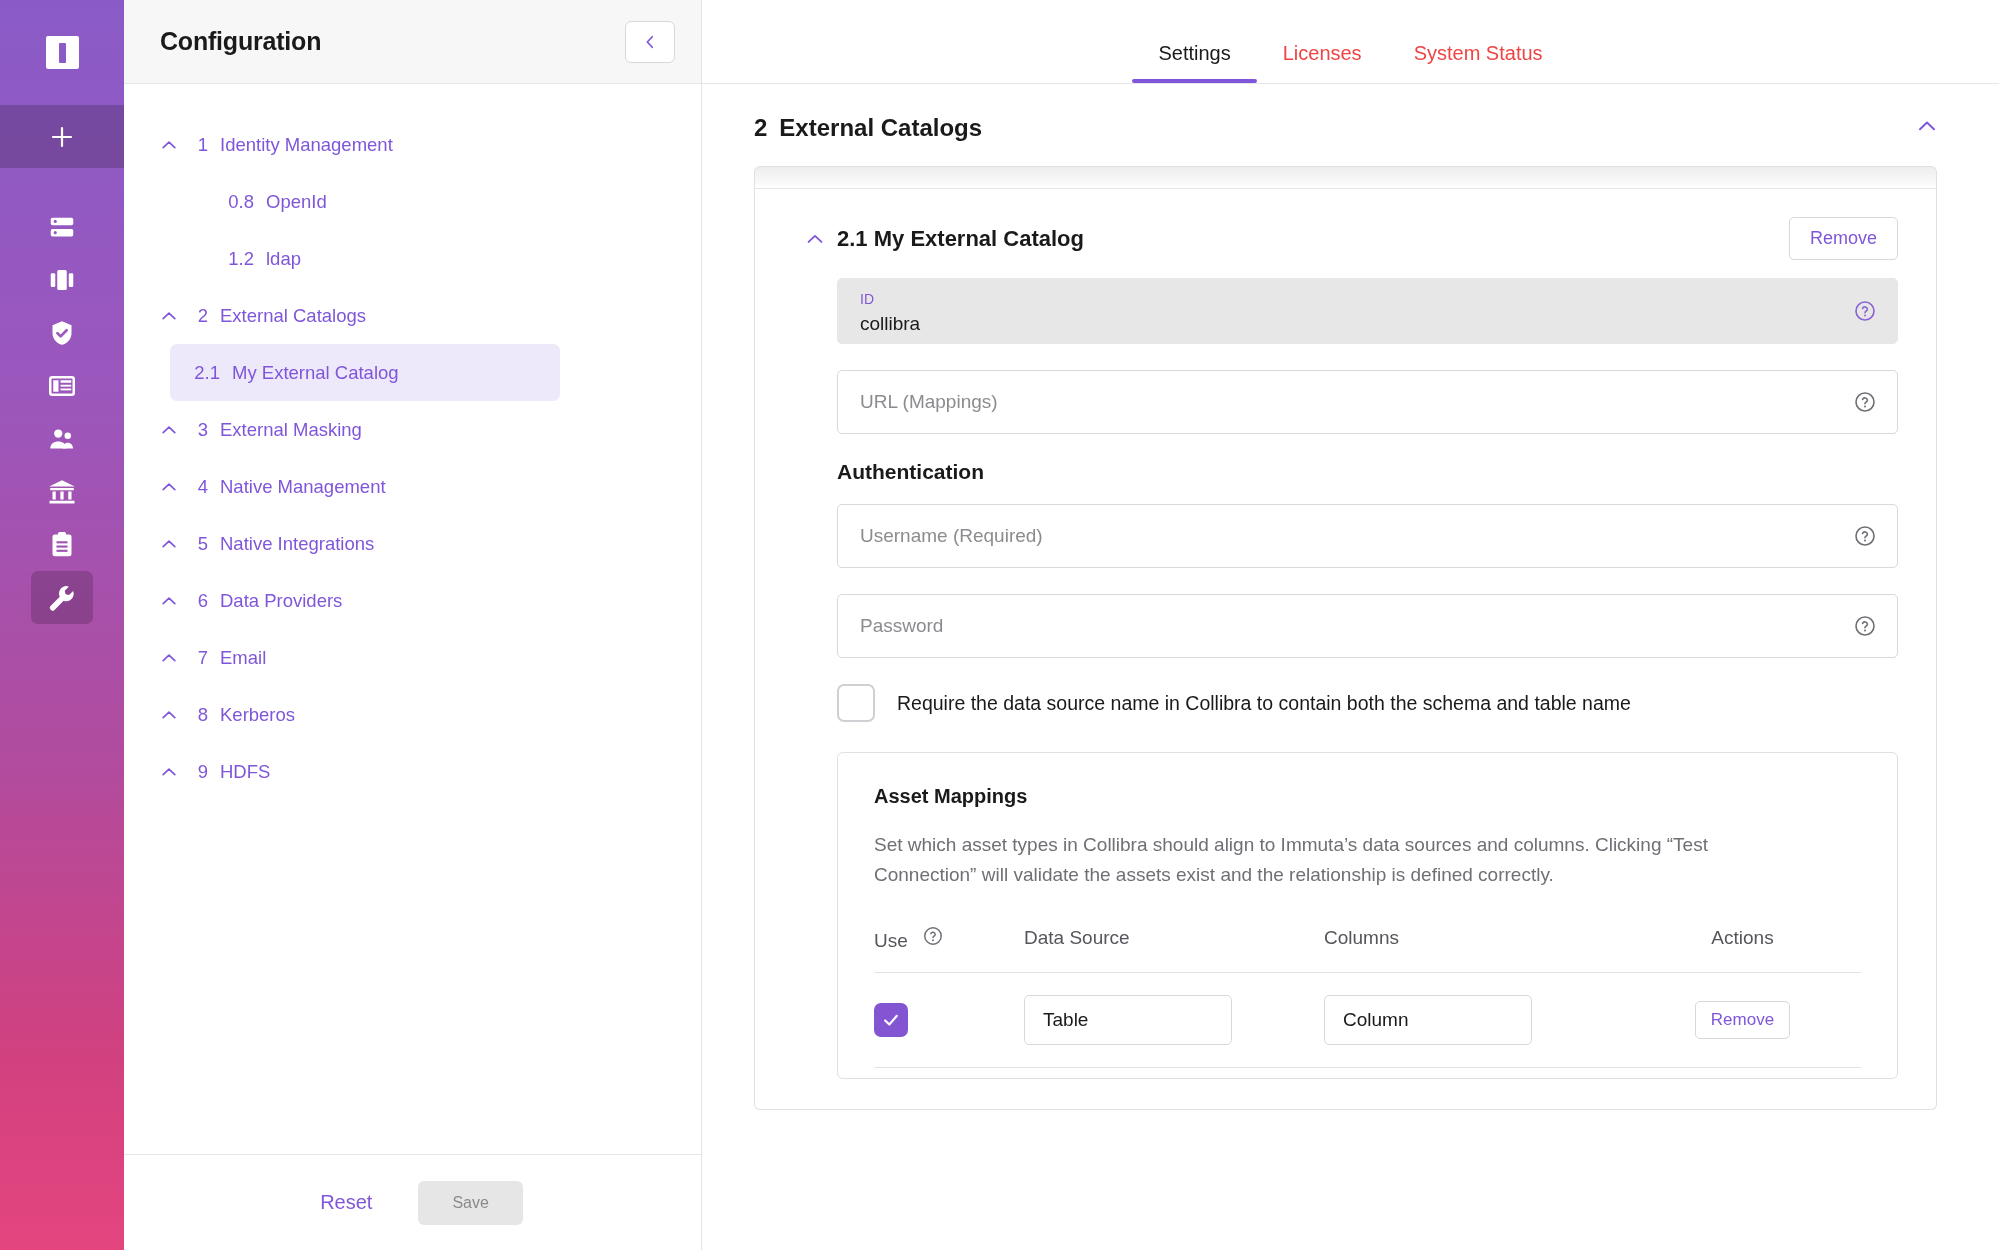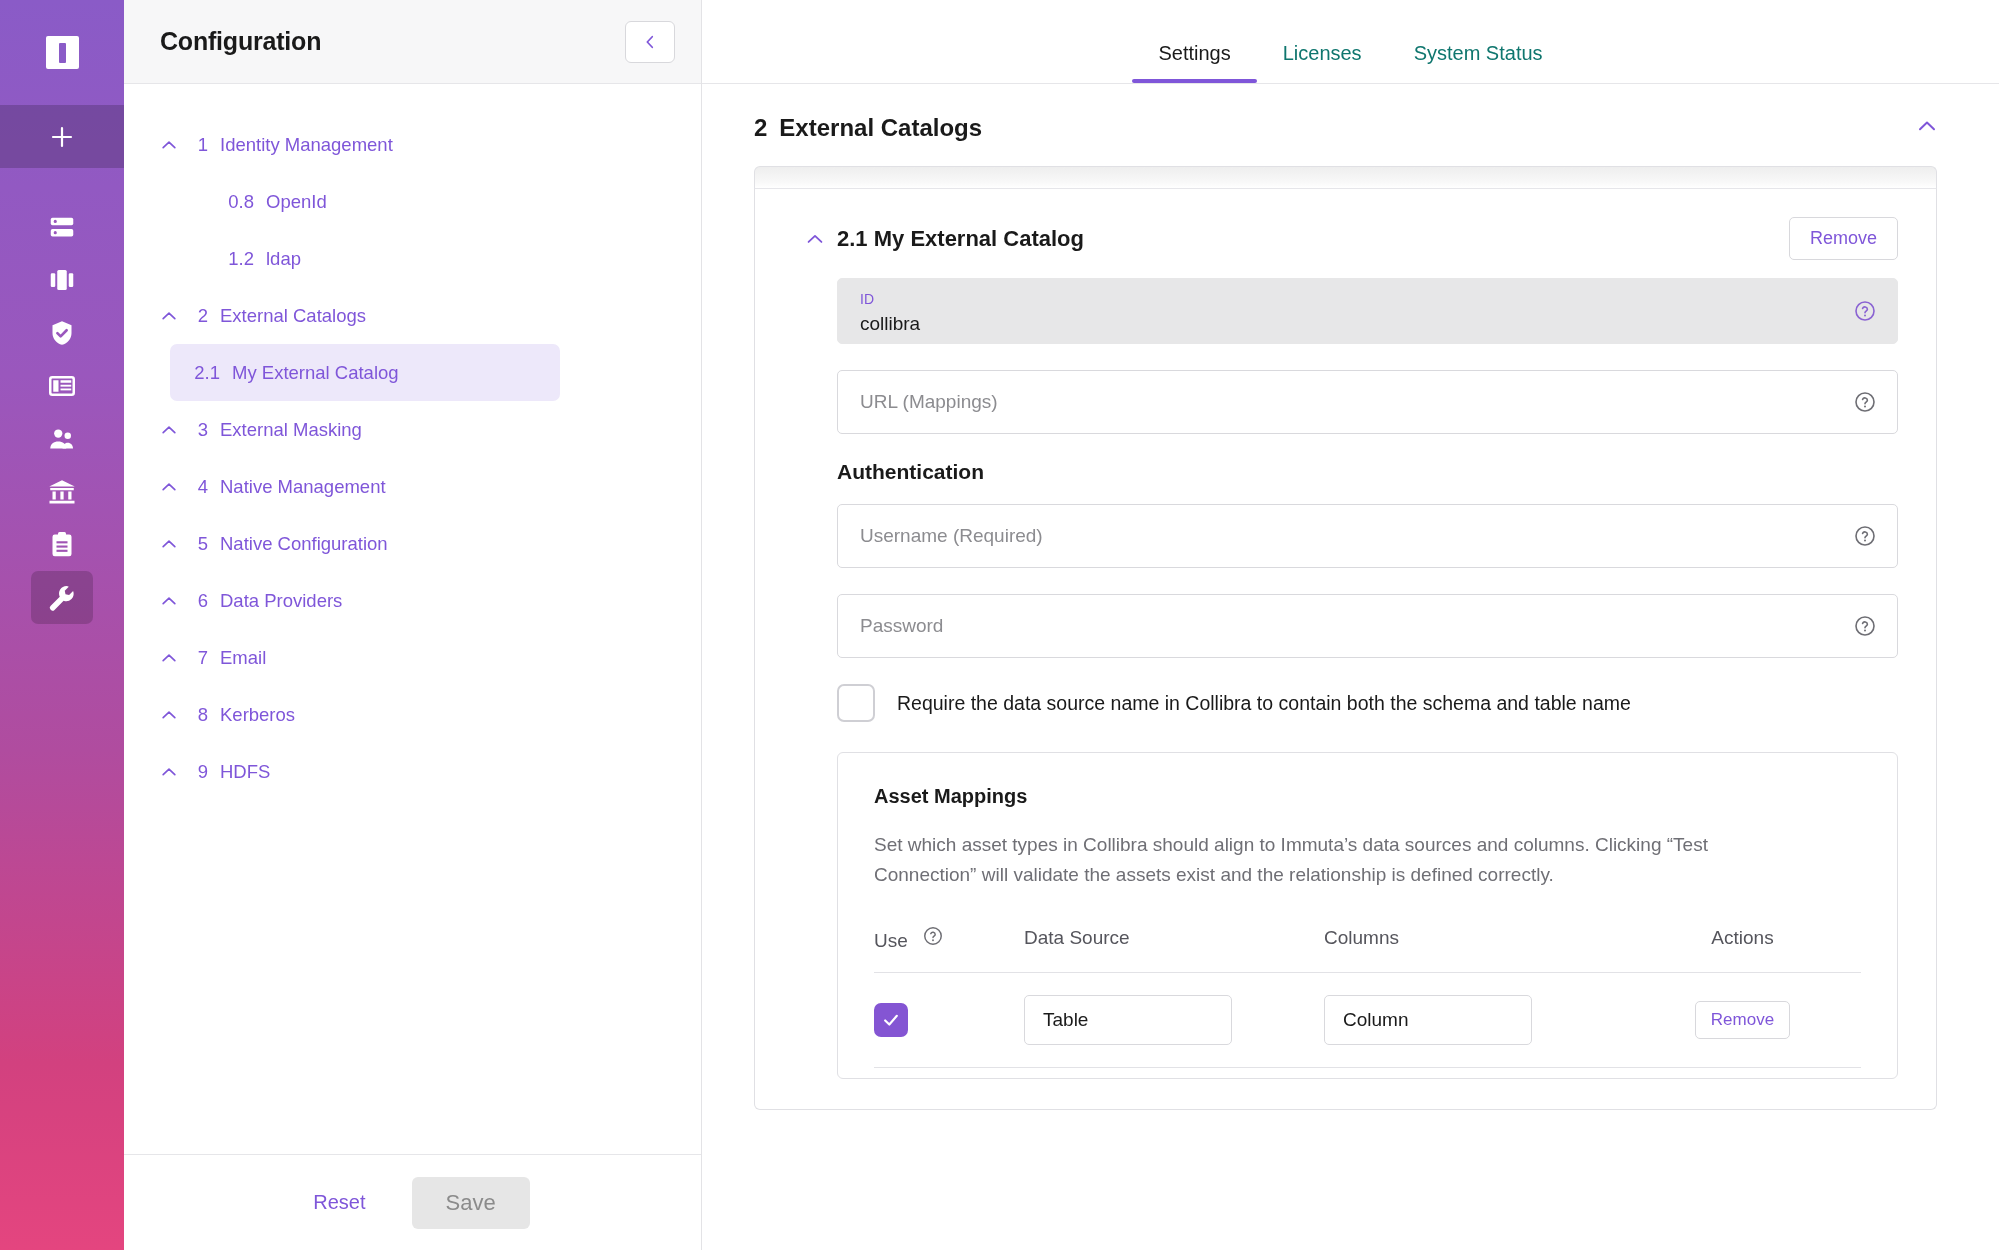--- a/index.html
+++ b/index.html
@@ -80,34 +80,34 @@
 
   .config-foot {
     height: 96px; flex: 0 0 96px; border-top: 1px solid #e6e6e9;
     display: flex; align-items: center; justify-content: center; gap: 28px;
   }
   .reset-btn {
     color: #7f56d9; font-size: 20px; background: none; border: none;
     cursor: pointer; padding: 10px 18px; font-family: inherit;
   }
   .save-btn {
-    background: #e6e6e6; color: #8b8b8b; font-size: 22px;
+    background: #e6e6e6; color: #8b8b8b; font-size: 16px;
     border: none; border-radius: 6px; padding: 13px 34px;
     cursor: default; font-family: inherit;
   }
 
   
   .main { flex: 1 1 auto; height: 1250px; display: flex; flex-direction: column; background: #fff; min-width: 0; }
   .topnav {
     height: 84px; flex: 0 0 84px; display: flex; align-items: flex-end;
     justify-content: center; gap: 0px; border-bottom: 1px solid #e6e6e9;
     background: #fff; position: relative;
   }
   .tab {
-    font-size: 20px; color: #0f766e; padding: 0 26px 18px 26px;
+    font-size: 20px; color: #ef4444; padding: 0 26px 18px 26px;
     cursor: pointer; position: relative; background: none; border: none; font-family: inherit;
   }
   .tab.active { color: #1a1a1a; }
   .tab.active::after {
     content: ""; position: absolute; left: 0; right: 0; bottom: 0;
     height: 4px; background: #7f56d9; border-radius: 2px;
   }
 
   .section-head {
     display: flex; align-items: center; justify-content: space-between;
@@ -349,21 +349,21 @@
           <span class="tree-num">4</span>
           <span class="tree-label">Native Management</span>
         </div>
         <div class="tree-row">
           <span class="tree-caret">
             <svg width="20" height="20" viewBox="0 0 24 24">
               <path d="M5 15.2 12 8.6l7 6.6" fill="none" stroke="#7f56d9" stroke-width="2" stroke-linecap="round" stroke-linejoin="round"></path>
             </svg>
           </span>
           <span class="tree-num">5</span>
-          <span class="tree-label">Native Configuration</span>
+          <span class="tree-label">Native Integrations</span>
         </div>
         <div class="tree-row">
           <span class="tree-caret">
             <svg width="20" height="20" viewBox="0 0 24 24">
               <path d="M5 15.2 12 8.6l7 6.6" fill="none" stroke="#7f56d9" stroke-width="2" stroke-linecap="round" stroke-linejoin="round"></path>
             </svg>
           </span>
           <span class="tree-num">6</span>
           <span class="tree-label">Data Providers</span>
         </div>

